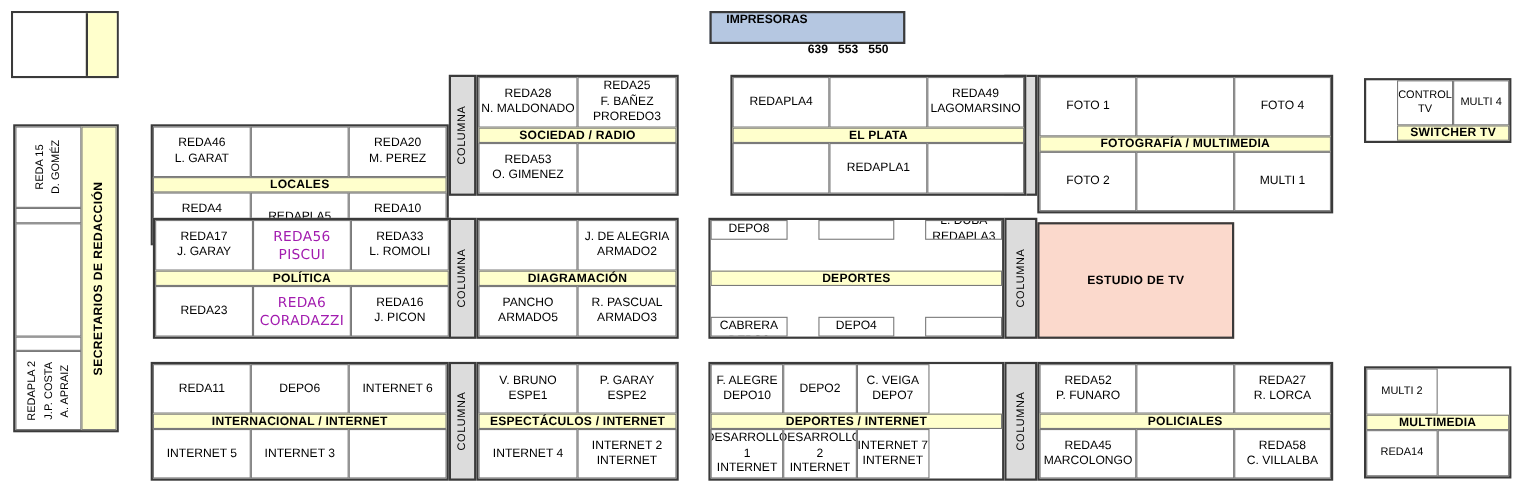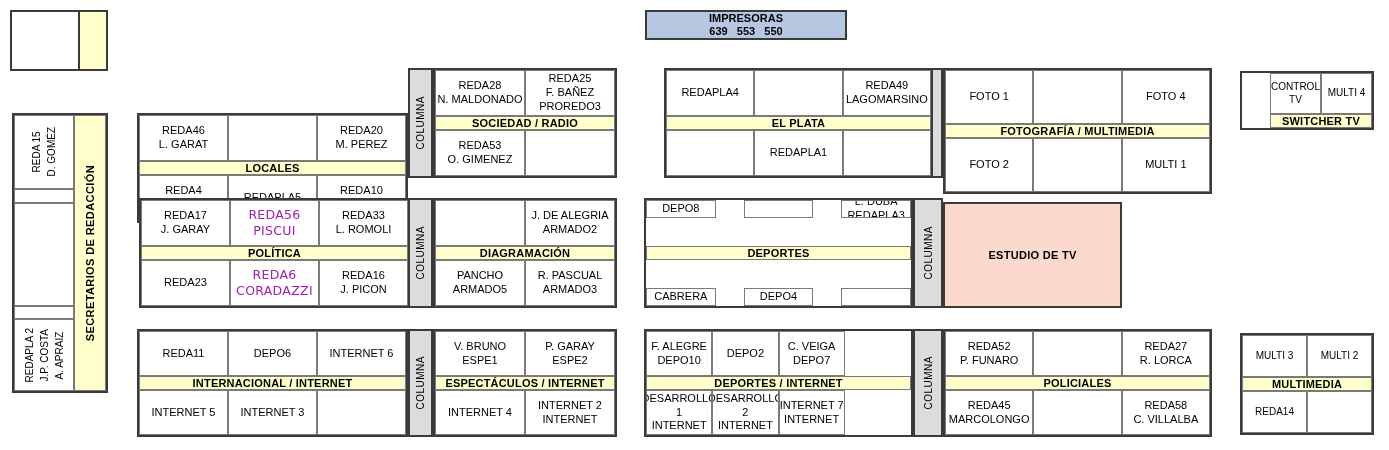--- a/index.html
+++ b/index.html
@@ -37,24 +37,24 @@
   .leftcells .lcell .vtext{font-size:10px;line-height:1.5;}
   .secstrip{flex:1;background:#ffffcc;border:1px solid #7a7a7a;box-sizing:border-box;
             display:flex;align-items:center;justify-content:center;}
   .secstrip .vtext{font-weight:bold;font-size:11px;letter-spacing:.4px;}
 
   
   .tl-left{width:66px;background:#fff;}
   .tl-right{flex:1;background:#ffffcc;border-left:2px solid #3a3a3a;box-sizing:border-box;}
 
   
-  .printers{position:absolute;left:645px;top:10px;width:202px;height:30px;background:#b5c7e1;
-            border:2px solid #3a3a3a;box-sizing:border-box;display:flex;flex-direction:column;
-            align-items:center;justify-content:center;font-weight:bold;font-size:11px;line-height:13px;}
-  .pre{white-space:pre;}
+  .printers{position:absolute;left:645px;top:10px;width:178px;height:30px;background:#b5c7e1;
+            border:2px solid #3a3a3a;box-sizing:border-box;display:flex;flex-direction:row;
+            align-items:flex-start;justify-content:center;font-weight:bold;font-size:11px;line-height:13px;}
+  .pre{white-space:pre;margin-top:27px;}
 
   
   .estudio{position:absolute;left:943px;top:202px;width:179px;height:106px;background:#fbd9cc;
            border:2px solid #3a3a3a;box-sizing:border-box;display:flex;align-items:center;
            justify-content:center;font-weight:bold;font-size:11px;letter-spacing:.3px;}
 </style>
 </head>
 <body>
 
 <div class="canvas">
@@ -245,20 +245,19 @@
 R. LORCA</div>
     <div class="hdr">POLICIALES</div>
     <div class="cell">REDA45
 MARCOLONGO</div>
     <div class="cell"></div>
     <div class="cell">REDA58
 C. VILLALBA</div>
   </div>
 
   <div class="cluster" style="left:1240px;top:333px;width:134px;height:102px;grid-template-columns:repeat(2,1fr);">
-    <div class="cell small">MULTI 3</div>
     <div class="cell small">MULTI 2</div>
     <div class="hdr">MULTIMEDIA</div>
     <div class="cell small">REDA14</div>
     <div class="cell small"></div>
   </div>
 
 </div>
 
 </body></html>

